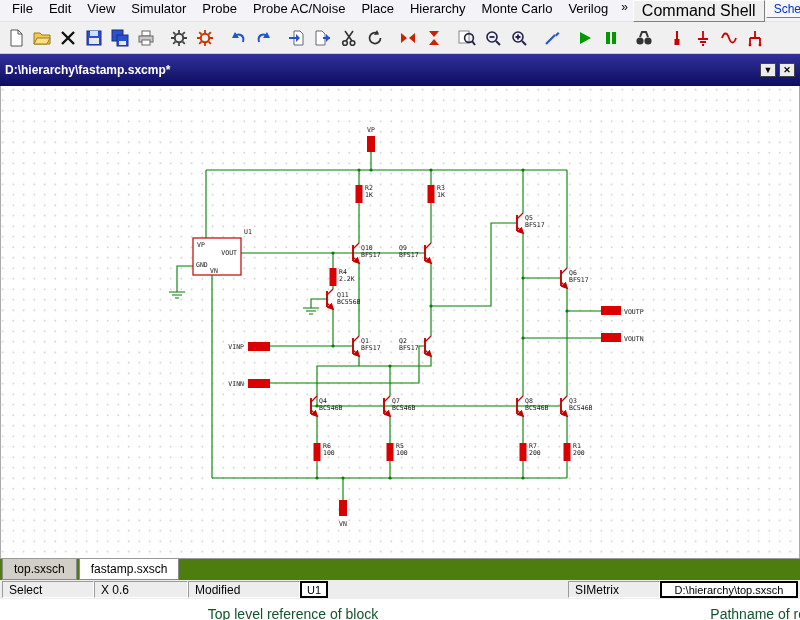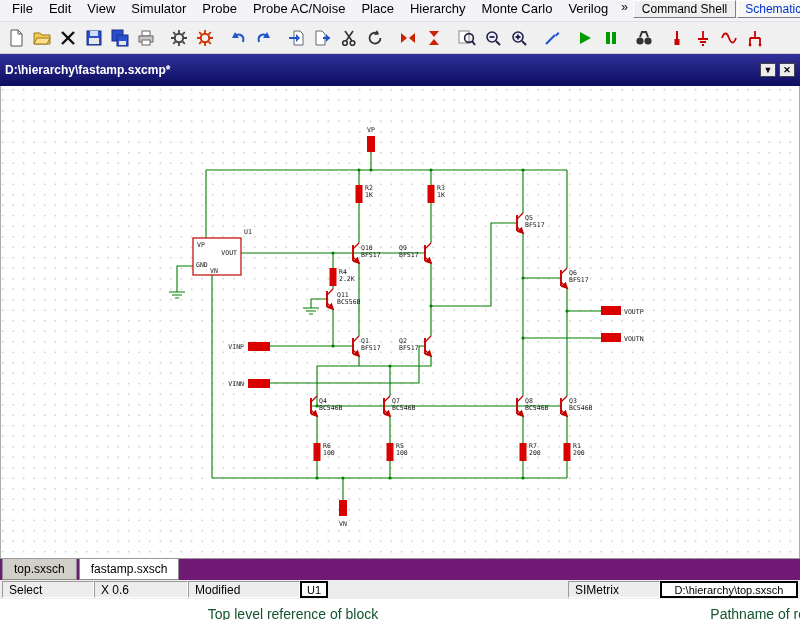--- a/index.html
+++ b/index.html
@@ -3,21 +3,21 @@
 <meta charset="utf-8">
 <style>
   *{box-sizing:border-box}
   html,body{margin:0;padding:0}
   body{width:800px;height:620px;font-family:"Liberation Sans",sans-serif;background:#fff;overflow:hidden}
 
   .menubar{height:22px;background:#f4f4f8;display:flex;align-items:flex-start;font-size:13px;padding:0 4px;border-bottom:1px solid #e2e2e6}
   .menu-item{padding:1px 8px;white-space:nowrap;cursor:default}
   .spacer{flex:1}
   .overflow-chevron{padding:0 5px;font-size:12px}
-  .cmdshell-btn{font-size:12px;padding:1px 8px;background:#efefef;border:1px solid;border-color:#fff #808080 #808080 #fff;margin-right:1px;white-space:nowrap}
+  .cmdshell-btn{font-size:16px;padding:1px 8px;background:#efefef;border:1px solid;border-color:#fff #808080 #808080 #fff;margin-right:1px;white-space:nowrap}
   .mode-select{font-size:12px;color:#0033cc;padding:1px 7px;background:#f7f7f7;border:1px solid;border-color:#fff #808080 #808080 #fff;display:flex;align-items:center;gap:8px;margin-right:2px;white-space:nowrap}
 
   .toolbar{height:32px;background:#f0f0f0;display:flex;align-items:center;padding:0 3px;border-bottom:1px solid #cfcfcf}
   .tbtn{width:26px;height:26px;display:flex;align-items:center;justify-content:center;background:transparent;border:none;padding:0}
   .tgap{width:7px}
 
   .titlebar{height:32px;background:linear-gradient(#31319a,#0c0c60);color:#fff;display:flex;align-items:center;font-size:12px;font-weight:bold;padding:0 5px}
   .t-spacer{flex:1}
   .tb-btn{width:16px;height:14px;background:#ececec;border:1px solid #444;font-size:9px;line-height:12px;text-align:center;color:#000;margin-left:3px;font-weight:bold}
 
@@ -26,21 +26,21 @@
     background-size:10.5px 10.5px;background-position:7px 9px}
   svg.schem{position:absolute;left:0;top:0}
   svg.schem text{font:6.5px "DejaVu Sans Mono",monospace;fill:#151515}
   .w{stroke:#007f00;stroke-width:1.1;fill:none}
   .c{stroke:#c40000;stroke-width:1.2;fill:none}
   .bar{stroke:#c40000;stroke-width:1.9;fill:none}
   .rf{fill:#db0000}
   .j{fill:#007f00}
   .u1box{fill:#fff;stroke:#c40000;stroke-width:1.2}
 
-  .tabbar{height:22px;background:#701a75;display:flex;align-items:stretch;padding:0 2px;border-top:1px solid #999}
+  .tabbar{height:22px;background:#4d7c0f;display:flex;align-items:stretch;padding:0 2px;border-top:1px solid #999}
   .tab{font-size:12px;padding:3px 11px 0;border:1px solid #8a8a8a;border-top:none;background:#d2cfc8;margin-right:2px;white-space:nowrap}
   .tab.active{background:#fff}
 
   .statusbar{height:19px;background:#ededed;display:flex;align-items:stretch;font-size:12px;padding:1px 2px}
   .seg{border:1px solid;border-color:#9b9b9b #fff #fff #9b9b9b;margin-right:0;padding:0 6px;display:flex;align-items:center;white-space:nowrap}
   .seg.highlight{border:2px solid #000;background:#fff;justify-content:center;font-size:11px}
 
   .captions{position:relative;height:34px;background:#fff;font-size:14px;color:#14532d}
   .caption{position:absolute;top:7px;text-align:center}
   .caption.left{left:175px;width:236px}

